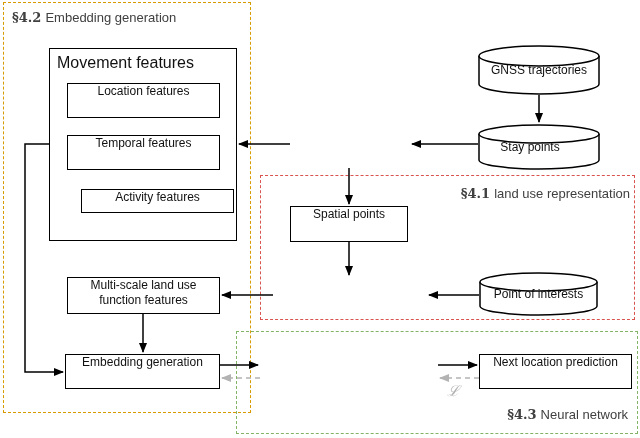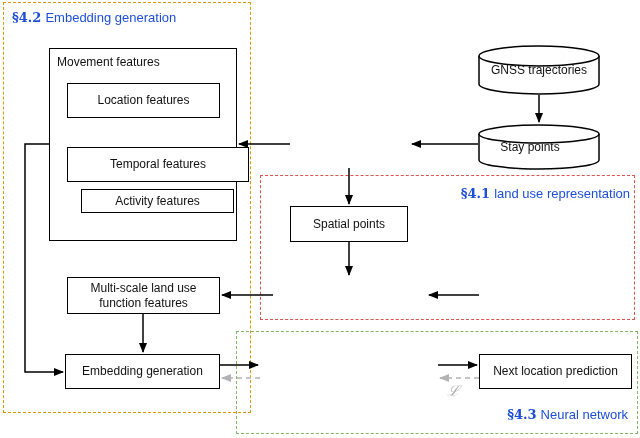--- a/index.html
+++ b/index.html
@@ -4,30 +4,30 @@
 <style>
   html,body{margin:0;padding:0;background:#fff;}
   #canvas{
     position:relative;width:640px;height:438px;background:#fff;overflow:hidden;
     font-family:"Liberation Sans",sans-serif;color:#111;
   }
   .region{position:absolute;border:1.6px dashed;background:transparent;}
   .region.orange{border-color:#d79b00;}
   .region.red{border-color:#d9534f;}
   .region.green{border-color:#82b366;}
-  .sec-label{position:absolute;font-size:13px;white-space:nowrap;color:#1d4ed8;}
+  .sec-label{position:absolute;font-size:13px;white-space:nowrap;color:#404040;}
   .sec-prefix{font-family:"DejaVu Serif",serif;font-weight:bold;font-size:13px;}
   .sec-title{margin-left:4px;}
   .node{
     position:absolute;box-sizing:border-box;border:1.5px solid #000;background:#fff;
-    display:flex;align-items:center;justify-content:center;text-align:center;
+    display:flex;justify-content:center;text-align:center;
     font-size:12px;line-height:15px;white-space:pre-line;
   }
   .node.container{align-items:flex-start;justify-content:flex-start;}
-  .container-lbl{position:absolute;left:7px;top:6px;font-size:12px;}
+  .container-lbl{position:absolute;left:7px;top:6px;font-size:16px;}
   .cyl{position:absolute;}
   .cyl svg{position:absolute;left:0;top:0;overflow:visible;}
   .cyl-lbl{
     position:absolute;left:0;top:0;width:100%;height:100%;
     display:flex;align-items:center;justify-content:center;
     font-size:12px;text-align:right;
   }
   #wires{position:absolute;left:0;top:0;z-index:1;}
   .region{z-index:0;}
   .node,.cyl{z-index:2;}
@@ -87,21 +87,21 @@
   <div id="loss-symbol" style="left:447px;top:380px">ℒ</div>
 
   <div class="node container" style="left:49px;top:48px;width:188px;height:193px">
     <span class="container-lbl">Movement features</span>
   </div>
 
   <div class="node" style="left:67px;top:83px;width:153px;height:35px">
     <span>Location features</span>
   </div>
 
-  <div class="node" style="left:67px;top:147px;width:182px;height:35px">
+  <div class="node" style="left:67px;top:135px;width:153px;height:35px">
     <span>Temporal features</span>
   </div>
 
   <div class="node" style="left:81px;top:189px;width:153px;height:24px">
     <span>Activity features</span>
   </div>
 
   <div class="node" style="left:290px;top:206px;width:118px;height:36px">
     <span>Spatial points</span>
   </div>
@@ -131,14 +131,21 @@
 
   <div class="cyl" style="left:478px;top:124px;width:104px;height:46px">
     <svg width="122" height="46" viewBox="0 0 122 46">
       <path d="M1,10 V36 A60,9 0 0 0 121,36 V10" fill="#fff" stroke="#000" stroke-width="1.5"></path>
       <ellipse cx="61" cy="10" rx="60" ry="9" fill="#fff" stroke="#000" stroke-width="1.5"></ellipse>
     </svg>
     <span class="cyl-lbl">Stay points</span>
   </div>
 
 
+  <div class="cyl" style="left:479px;top:272px;width:119px;height:44px">
+    <svg width="119" height="44" viewBox="0 0 119 44">
+      <path d="M1,10 V34 A58.5,9 0 0 0 118,34 V10" fill="#fff" stroke="#000" stroke-width="1.5"></path>
+      <ellipse cx="59.5" cy="10" rx="58.5" ry="9" fill="#fff" stroke="#000" stroke-width="1.5"></ellipse>
+    </svg>
+    <span class="cyl-lbl">Point of interests</span>
+  </div>
 
 </div>
 
 </body></html>

